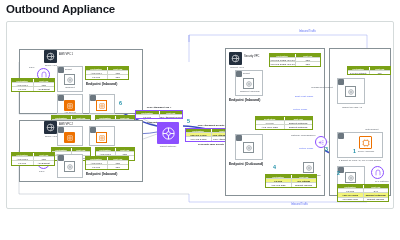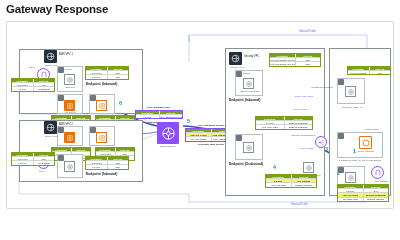--- a/index.html
+++ b/index.html
@@ -63,21 +63,21 @@
 
   .step { position:absolute; font-size:5.4px; font-weight:bold; color:#1d8fa8; }
   .traffic-lbl { position:absolute; font-size:2.6px; color:#5b6ef5; white-space:nowrap; }
   .blue-lbl { position:absolute; font-size:2.4px; color:#5b6ef5; white-space:nowrap; }
 
   svg.wires { position:absolute; left:0; top:0; width:388px; height:188px; overflow:visible; }
 </style>
 </head>
 <body>
 
-<div id="page-title">Gateway Response</div>
+<div id="page-title">Outbound Appliance</div>
 
 <div id="canvas">
 
   <svg class="wires">
 
     <path d="M182,13 L182,20 L182,13 L360,13 L360,30" fill="none" stroke="#9aa5f0" stroke-width="0.5"></path>
     <path d="M182,13 L182,40" fill="none" stroke="#9aa5f0" stroke-width="0.5"></path>
 
     <path d="M182,172 L182,180 L360,180 L360,150" fill="none" stroke="#9aa5f0" stroke-width="0.5"></path>
 

